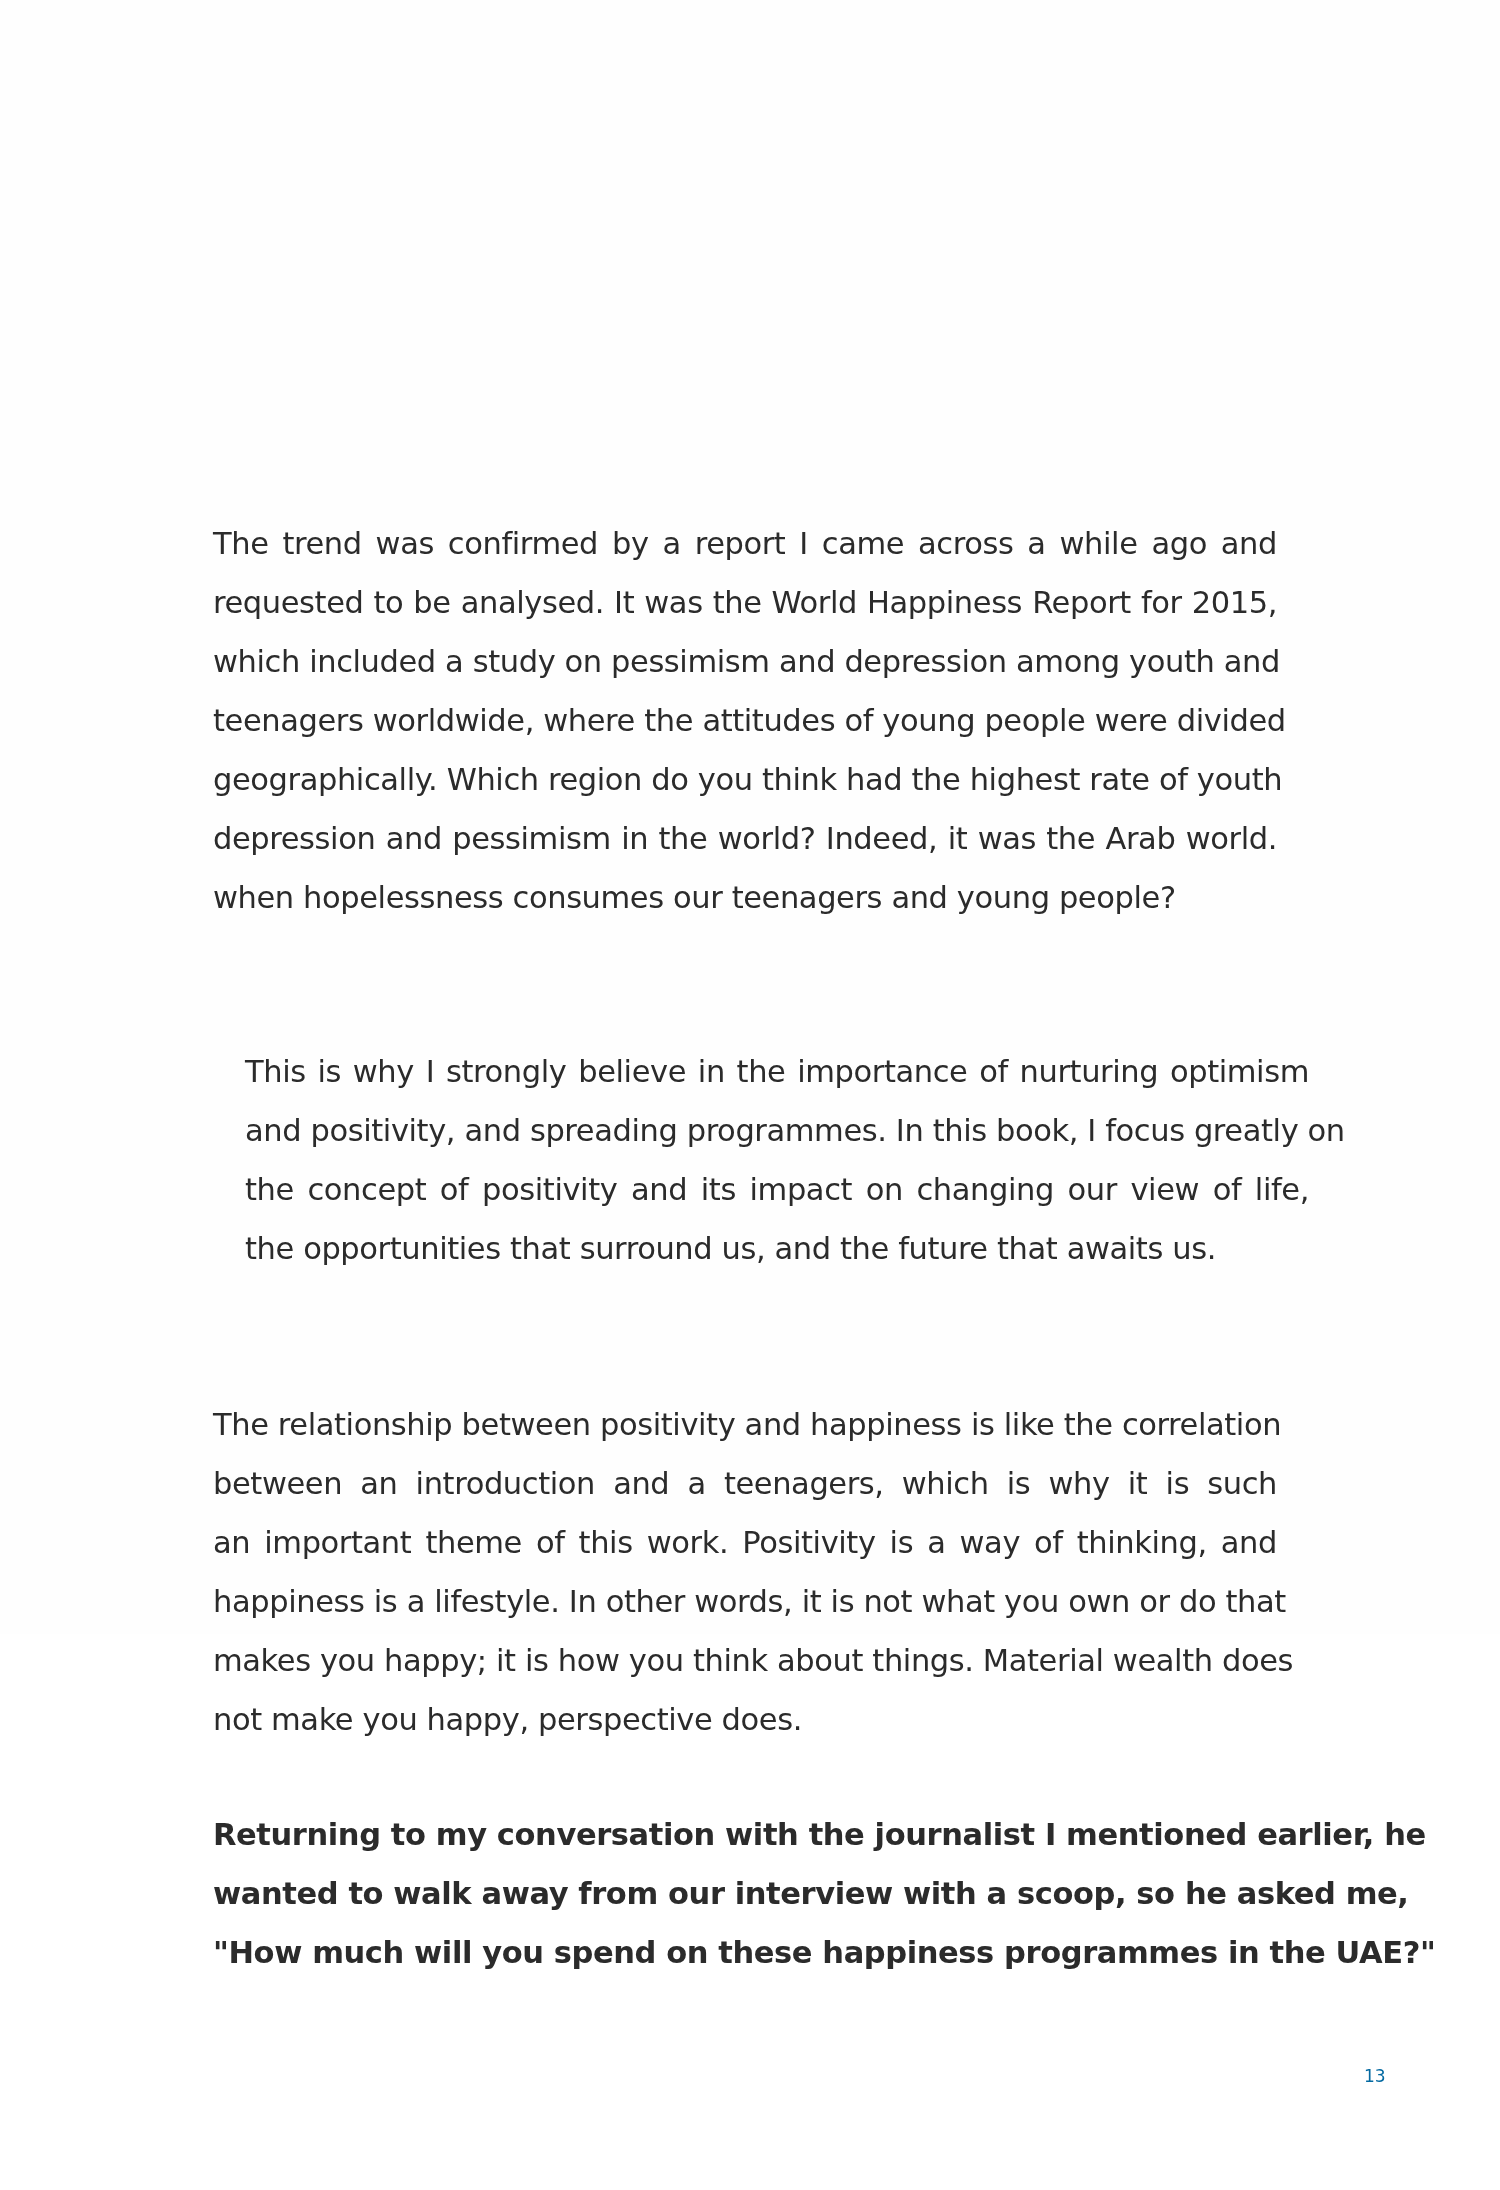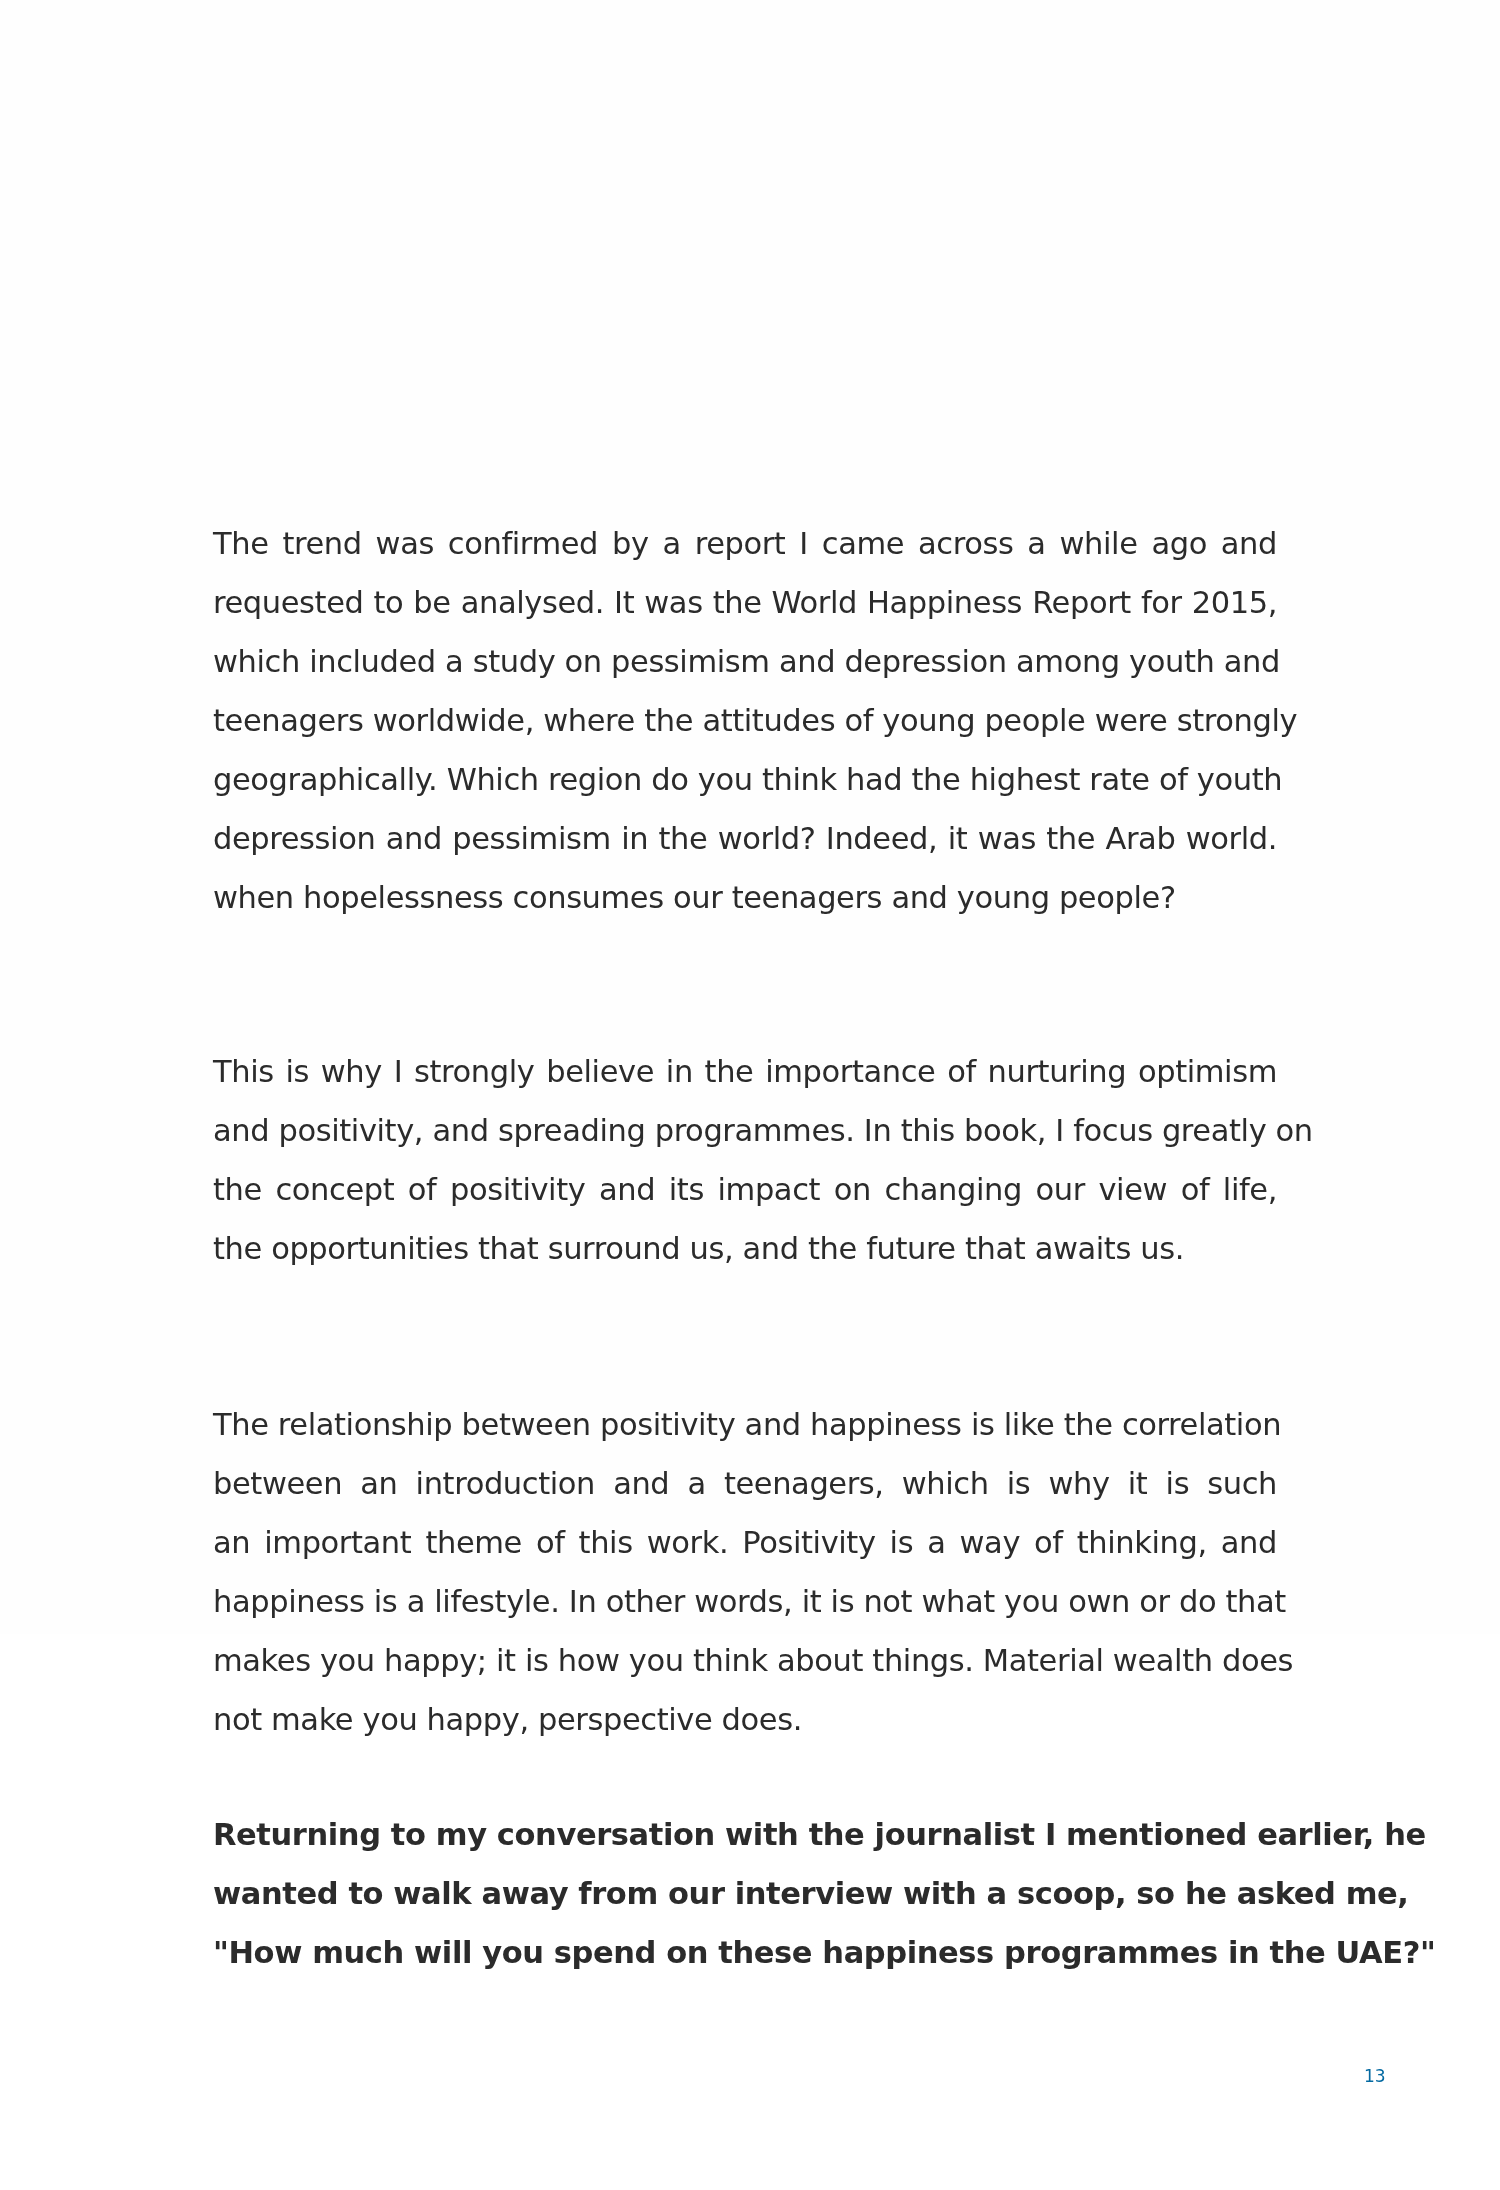--- a/index.html
+++ b/index.html
@@ -25,21 +25,21 @@
     position: absolute;
     left: 213px;
     width: 1064px;
     font-size: 30.5px;
     line-height: 59px;
     text-align: justify;
     letter-spacing: -0.4px;
     word-spacing: 0px;
   }
   #p1 { top: 514px; }
-  #p2 { top: 1042px; }
+  #p2 { top: 1042px; margin-left: 32px; }
   #p3 { top: 1395px; }
   #p4 { top: 1805px; font-weight: bold; }
   .line {
     display: block;
     text-align: justify;
     text-align-last: justify;
     white-space: nowrap;
   }
   .line.last {
     text-align-last: left;
@@ -55,21 +55,21 @@
 </style>
 </head>
 <body>
 
 <div class="page">
 
   <div class="text-block" id="p1">
     <span class="line">The trend was confirmed by a report I came across a while ago and</span>
     <span class="line">requested to be analysed. It was the World Happiness Report for 2015,</span>
     <span class="line">which included a study on pessimism and depression among youth and</span>
-    <span class="line">teenagers worldwide, where the attitudes of young people were strongly</span>
+    <span class="line">teenagers worldwide, where the attitudes of young people were divided</span>
     <span class="line">geographically. Which region do you think had the highest rate of youth</span>
     <span class="line">depression and pessimism in the world? Indeed, it was the Arab world.</span>
     <span class="line last">when hopelessness consumes our teenagers and young people?</span>
   </div>
 
   <div class="text-block" id="p2">
     <span class="line">This is why I strongly believe in the importance of nurturing optimism</span>
     <span class="line">and positivity, and spreading programmes. In this book, I focus greatly on</span>
     <span class="line">the concept of positivity and its impact on changing our view of life,</span>
     <span class="line last">the opportunities that surround us, and the future that awaits us.</span>

